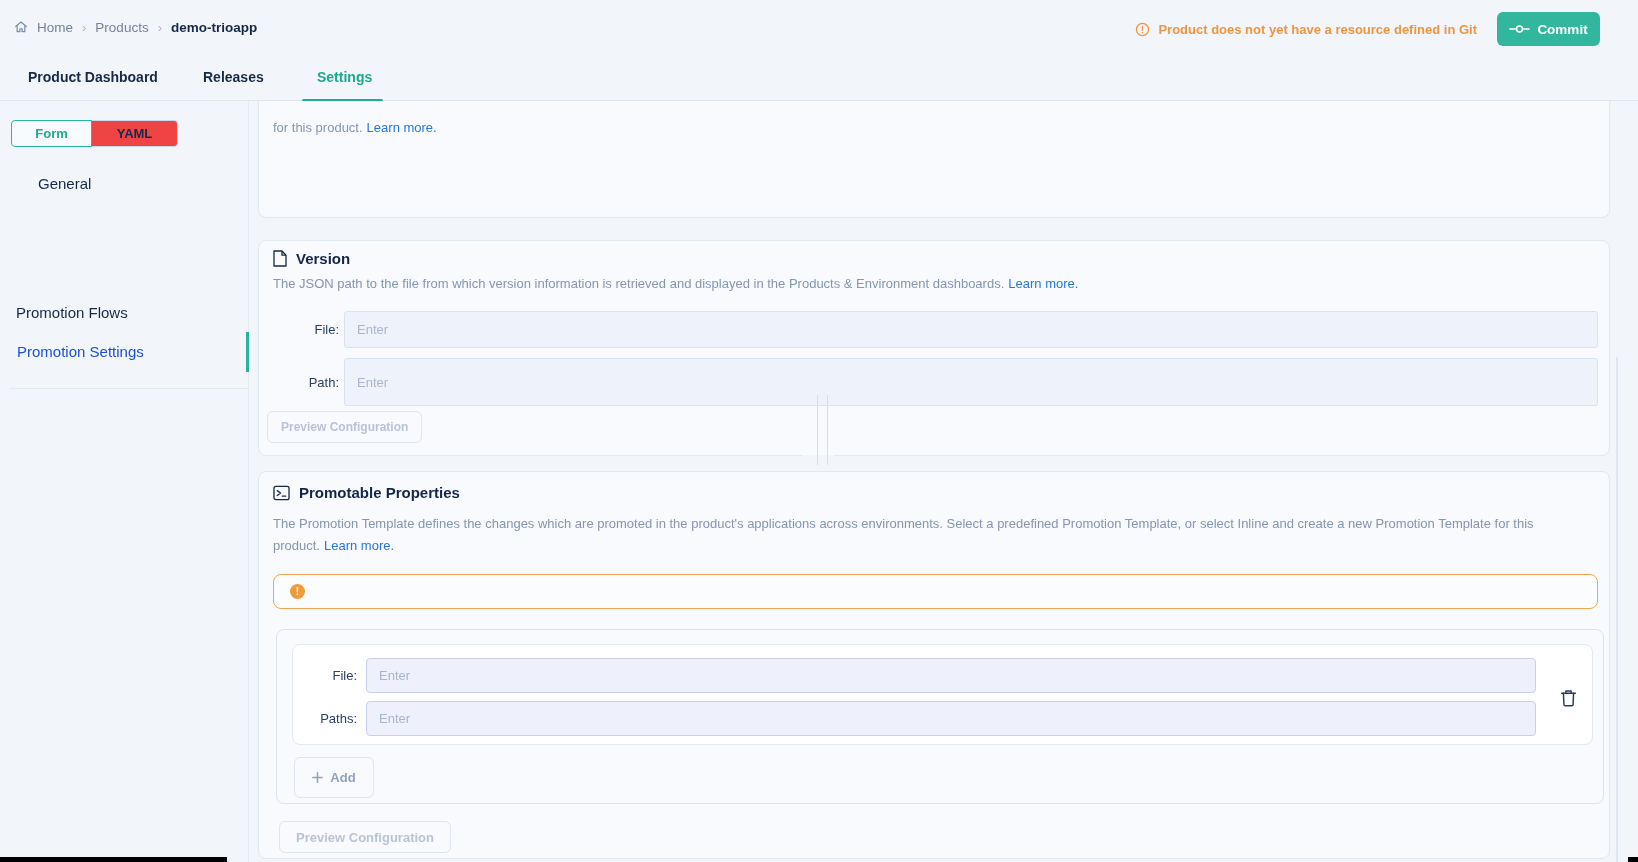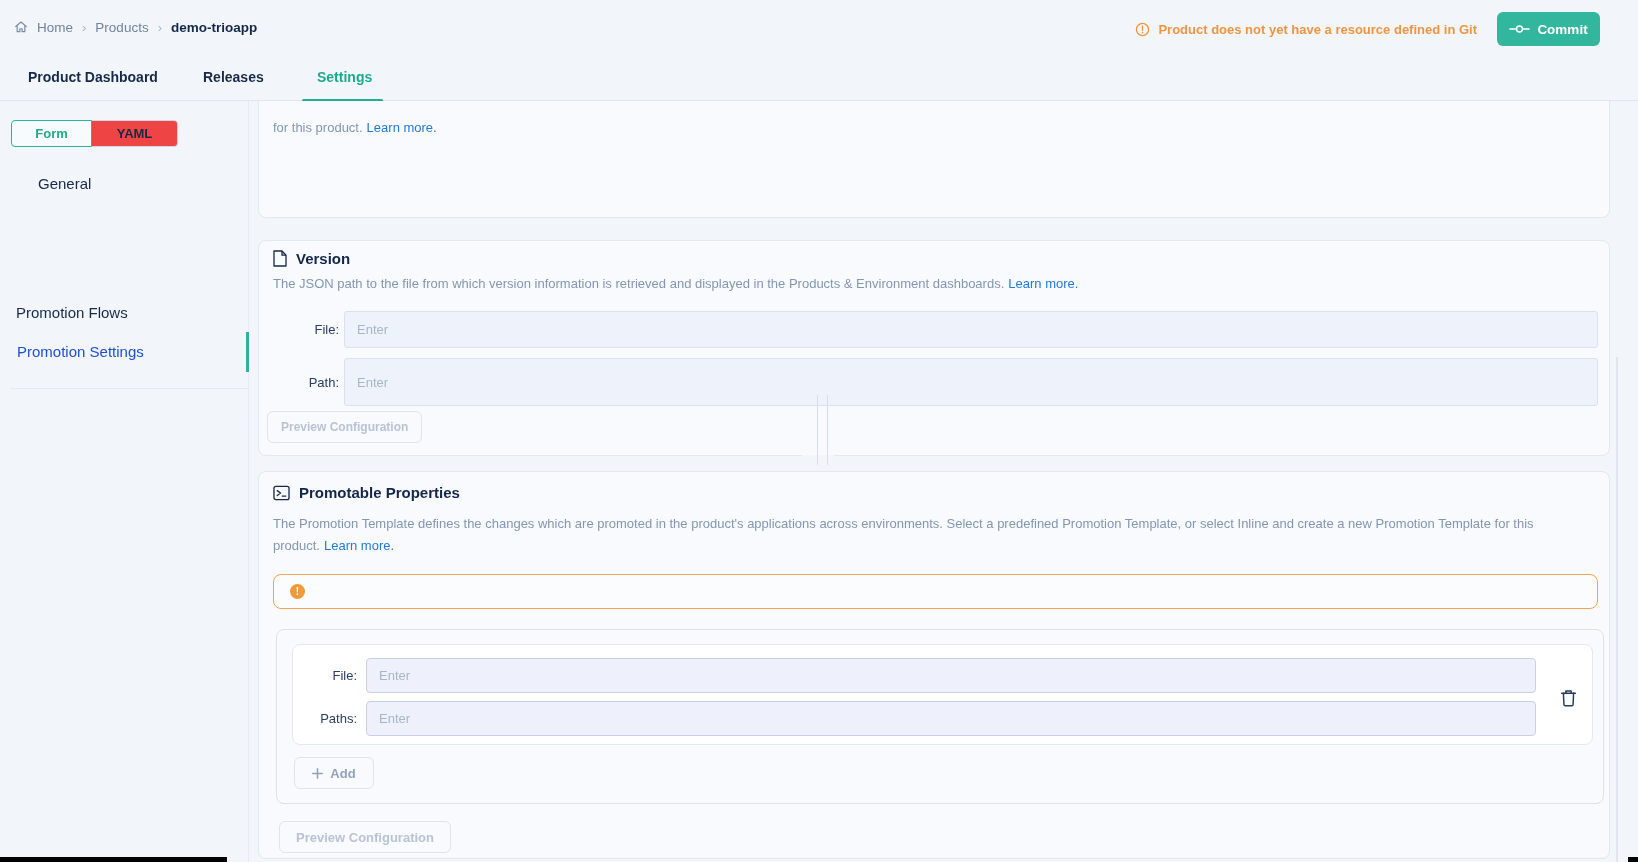--- a/index.html
+++ b/index.html
@@ -104,21 +104,21 @@
   .promo-outer { position: absolute; left: 17px; top: 157px; width: 1328px; height: 175px;
     border: 1px solid #dae3ef; border-radius: 8px; }
   .promo-inner { position: absolute; left: 15px; top: 14px; width: 1301px; height: 101px;
     background: #ffffff; border: 1px solid #e2e9f3; border-radius: 8px; }
   .pp-row-file  { left: 16px; top: 13px; height: 35px; }
   .pp-row-paths { left: 16px; top: 56px; height: 35px; }
   .pp-row-file .f-label, .pp-row-paths .f-label { width: 57px; padding-right: 9px; }
   .pp-field { width: 1170px; background: #eef1fb; border: 1px solid #c9cfe9; border-radius: 4px; }
   .pp-trash { position: absolute; left: 1264px; top: 42px; width: 22px; height: 22px;
     background: none; border: none; cursor: pointer; display: flex; align-items: center; justify-content: center; }
-  .add-btn { position: absolute; left: 17px; top: 127px; width: 80px; height: 32px;
+  .add-btn { position: absolute; left: 17px; top: 127px; width: 80px; height: 41px;
     display: inline-flex; align-items: center; justify-content: center; gap: 7px;
     font-size: 13px; color: #93a2bb; }
   .promo-preview { position: absolute; left: 20px; top: 349px; height: 32px; padding: 0 16px; font-size: 13px; }
 
   
   .scroll-rail { position: absolute; left: 1616px; top: 357px; width: 2px; height: 505px; background: #e0e7f1; }
   .artifact { position: absolute; top: 857px; height: 5px; background: #000; }
   .artifact-left { left: 0; width: 227px; }
   .artifact-right { left: 1628px; width: 10px; }
 </style>

